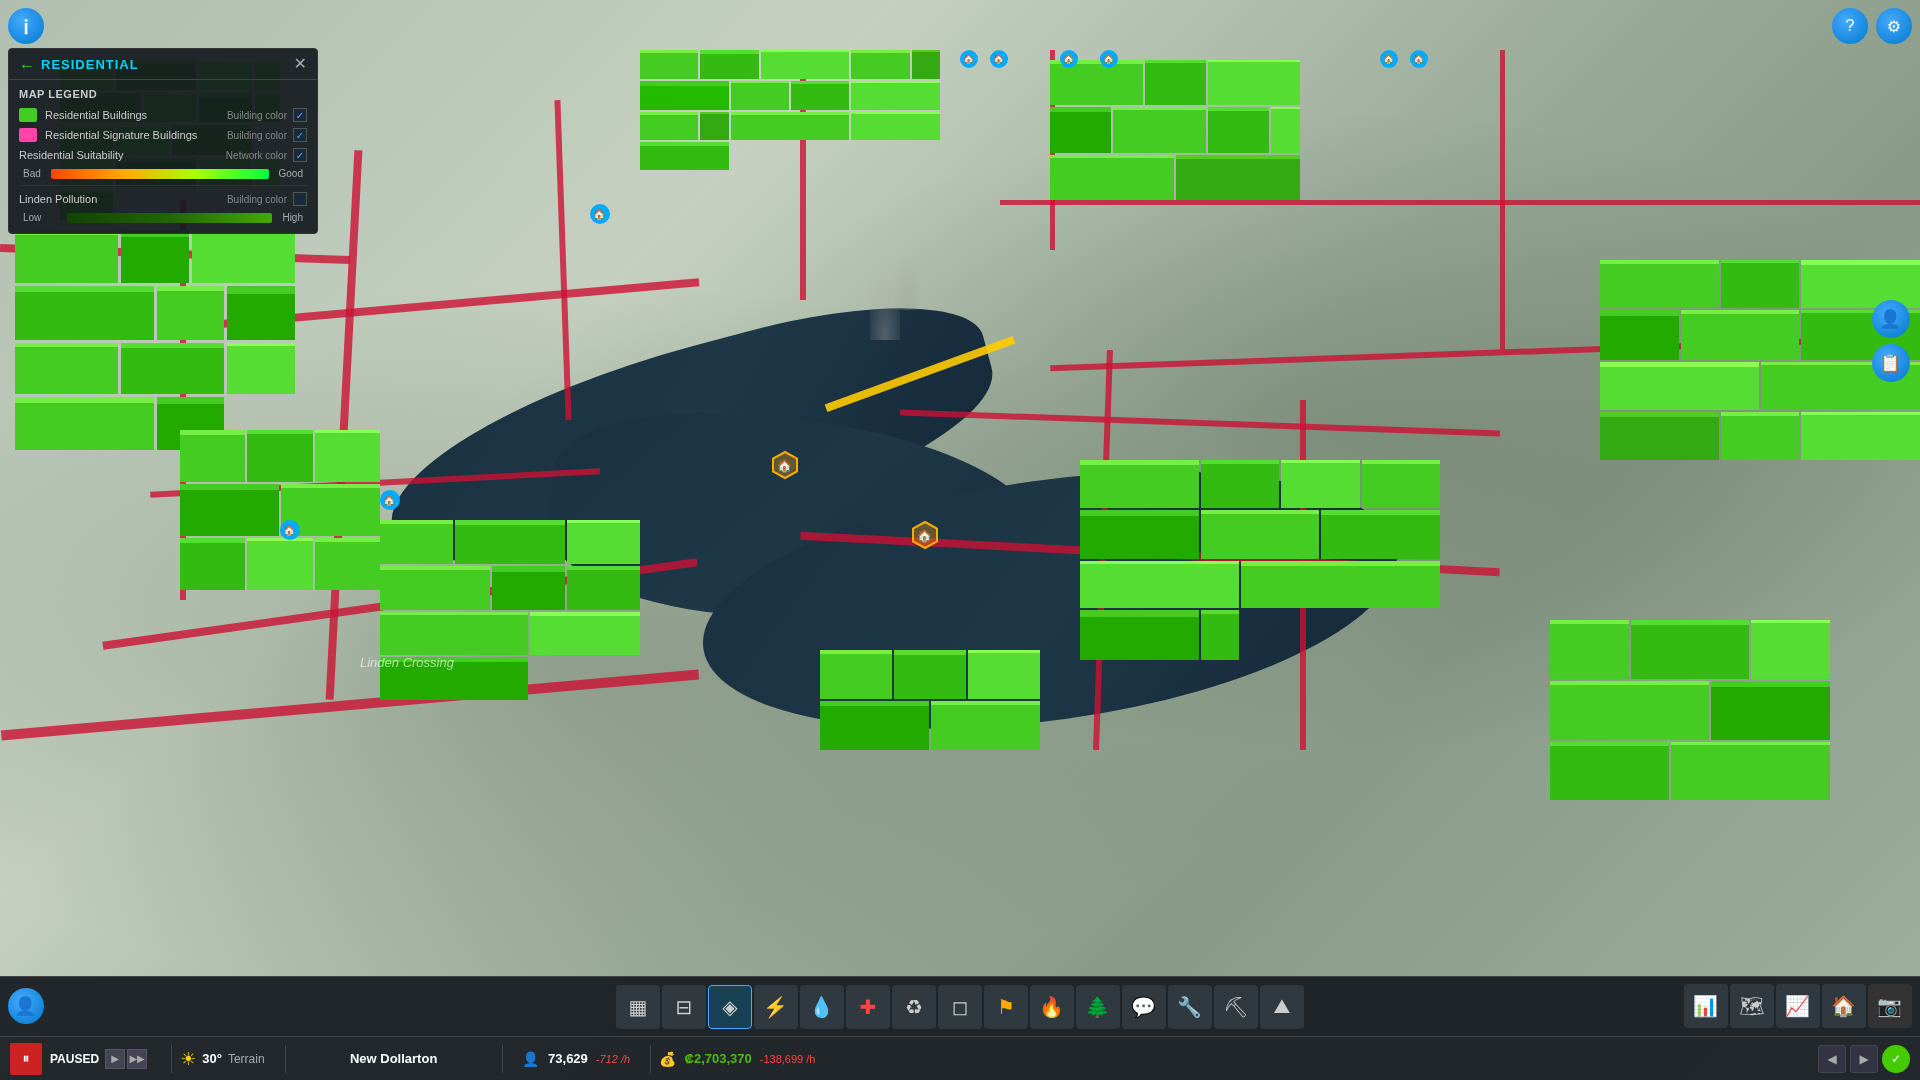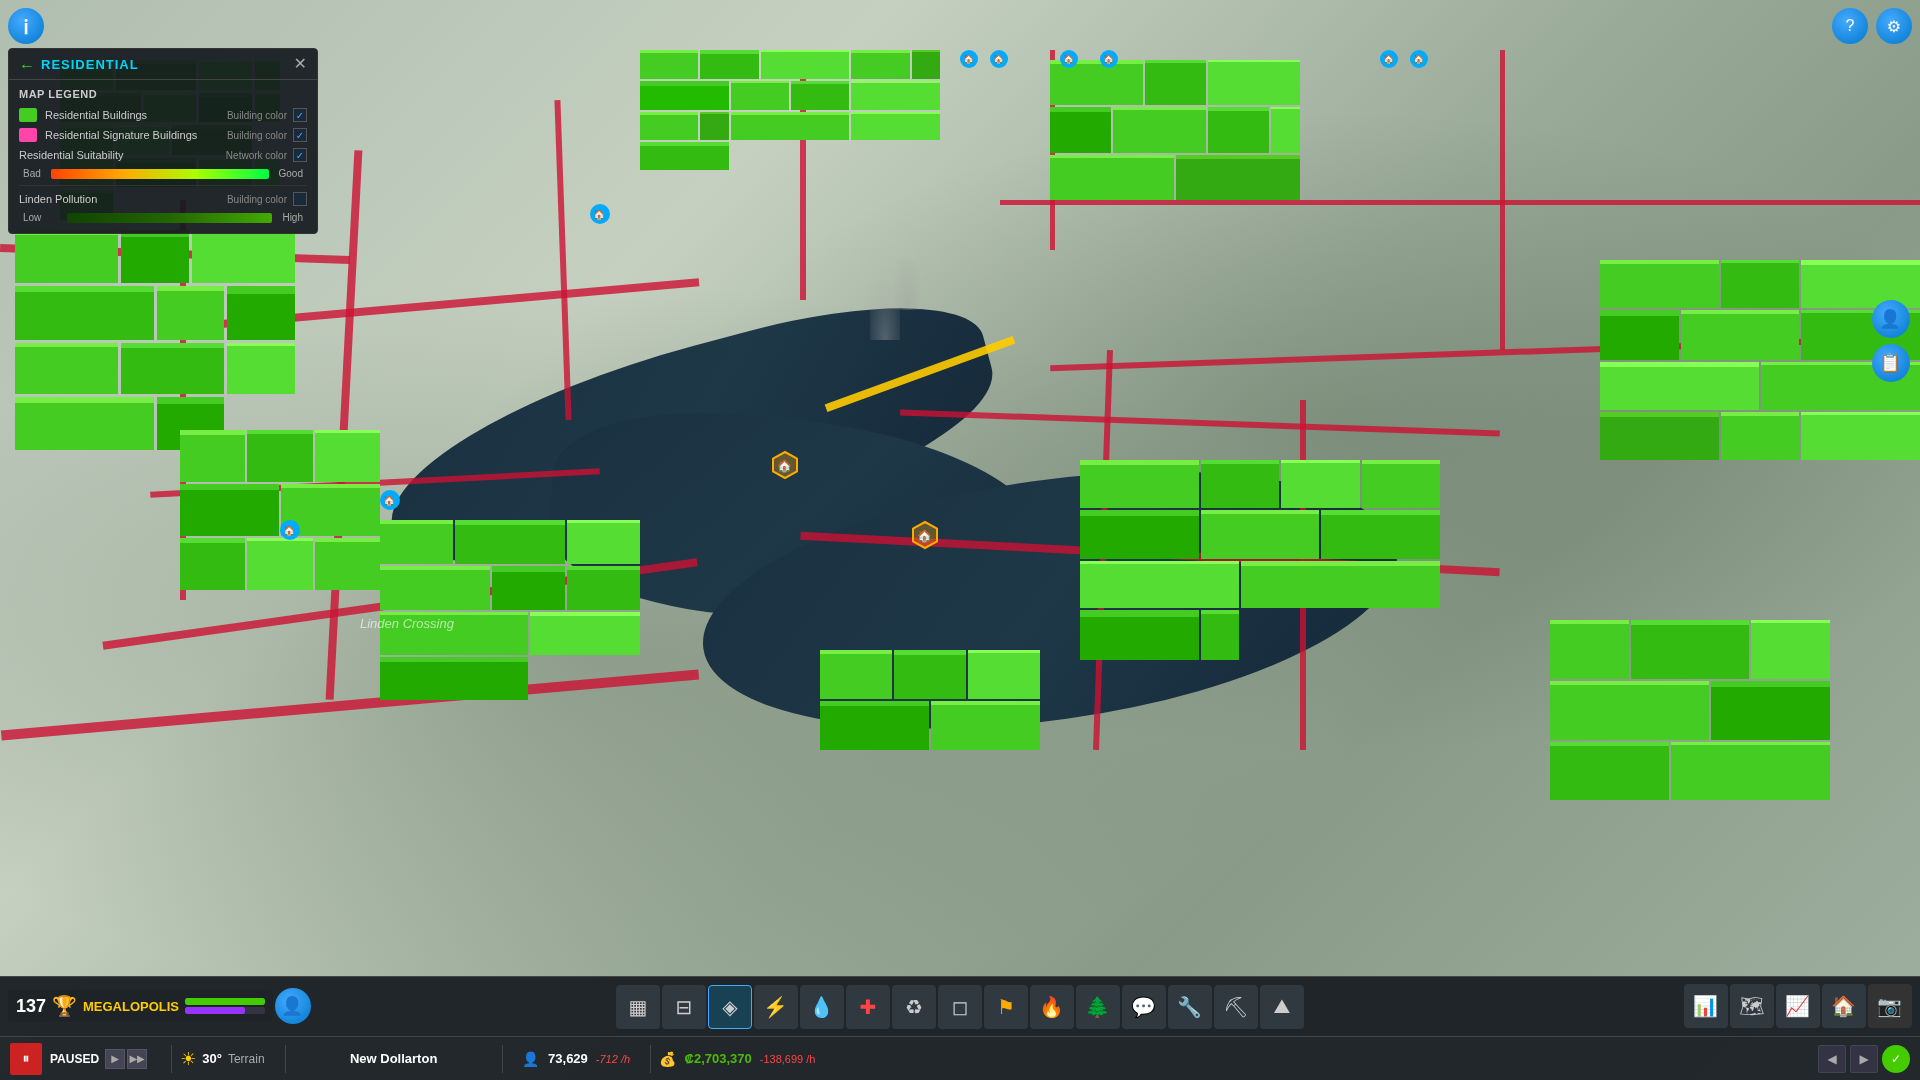--- a/index.html
+++ b/index.html
@@ -590,21 +590,21 @@
   <div style="position:absolute;top:620px;left:1550px;width:280px;height:180px;display:grid;grid-template-columns:repeat(7,1fr);gap:2px;">
     <div style="background:#44cc22;grid-column:span 2;border-top:4px solid #77ee44;"></div>
     <div style="background:#33bb11;grid-column:span 3;border-top:5px solid #55dd33;"></div>
     <div style="background:#55dd33;grid-column:span 2;border-top:3px solid #88ff55;"></div>
     <div style="background:#44cc22;grid-column:span 4;border-top:4px solid #77ee44;"></div>
     <div style="background:#22aa00;grid-column:span 3;border-top:6px solid #44cc22;"></div>
     <div style="background:#33bb11;grid-column:span 3;border-top:4px solid #55dd33;"></div>
     <div style="background:#44cc22;grid-column:span 4;border-top:3px solid #77ee44;"></div>
   </div>
 
-  <div class="map-label" style="top:616px;left:360px;">Linden Crossing</div>
+  <div class="map-label" style="top:655px;left:360px;">Linden Crossing</div>
 
   <div class="hex-marker" style="top:450px;left:770px;">
     <svg viewBox="0 0 30 30">
       <polygon points="15,2 27,8.5 27,21.5 15,28 3,21.5 3,8.5" fill="rgba(255,170,0,0.3)" stroke="#ffaa00" stroke-width="2"></polygon>
       <text x="15" y="20" text-anchor="middle" fill="#fff" font-size="12">🏠</text>
     </svg>
   </div>
   <div class="hex-marker" style="top:520px;left:910px;">
     <svg viewBox="0 0 30 30">
       <polygon points="15,2 27,8.5 27,21.5 15,28 3,21.5 3,8.5" fill="rgba(255,170,0,0.3)" stroke="#ffaa00" stroke-width="2"></polygon>
@@ -696,33 +696,20 @@
   <div class="toolbar-icon" style="color:#ffaa00;">⚑</div>
   <div class="toolbar-icon">🔥</div>
   <div class="toolbar-icon">🌲</div>
   <div class="toolbar-icon">💬</div>
   <div class="toolbar-icon">🔧</div>
   <div class="toolbar-icon">⛏</div>
   <div class="toolbar-icon">⛰</div>
 </div>
 
 <div id="left-toolbar">
-  <div id="city-badge">
-    <span class="badge-num">137</span>
-    <span class="trophy-icon">🏆</span>
-    <span class="city-label">MEGALOPOLIS</span>
-    <div class="xp-bars">
-      <div class="xp-bar-bg">
-        <div class="xp-bar-green"></div>
-      </div>
-      <div class="xp-bar-bg">
-        <div class="xp-bar-purple"></div>
-      </div>
-    </div>
-  </div>
 
   <div style="width:36px;height:36px;border-radius:50%;background:radial-gradient(circle at 40% 35%,#4af,#07c);display:flex;align-items:center;justify-content:center;color:white;font-size:18px;cursor:pointer;">👤</div>
 </div>
 
 <div id="right-toolbar">
   <div class="toolbar-icon">📊</div>
   <div class="toolbar-icon">🗺</div>
   <div class="toolbar-icon">📈</div>
   <div class="toolbar-icon">🏠</div>
 

